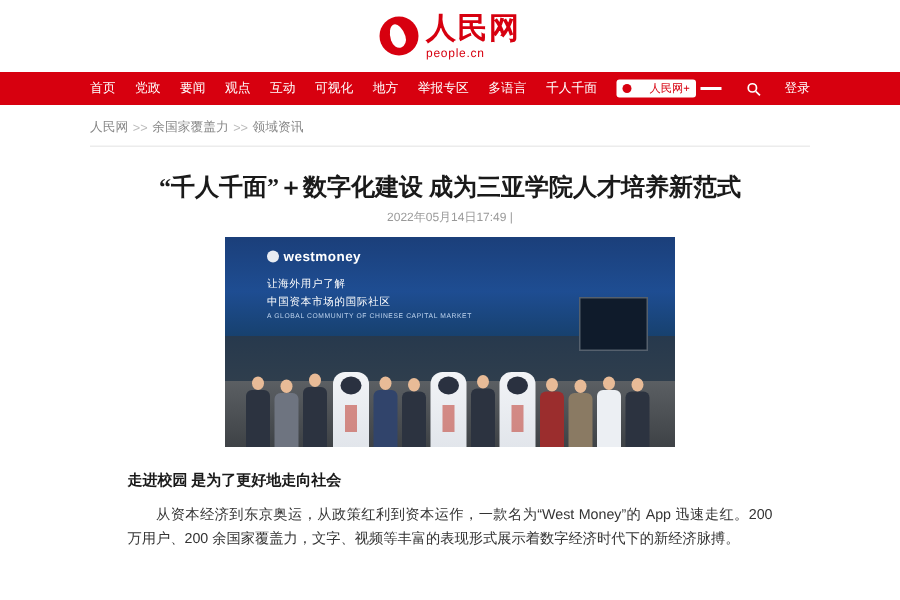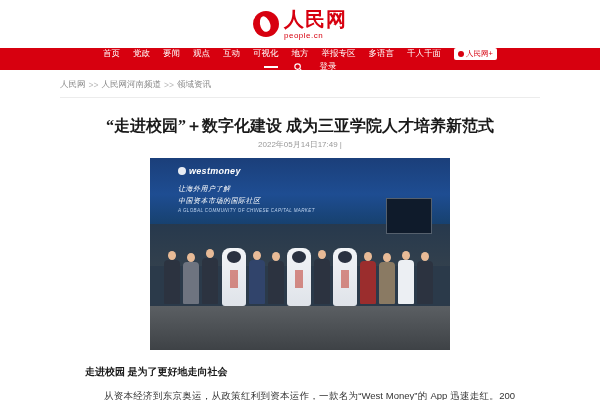--- a/index.html
+++ b/index.html
@@ -77,21 +77,20 @@
 
   
   .nav {
     height: 22px;
     background: #d7000f;
     display: flex;
     align-items: center;
     padding: 0 60px;
     box-sizing: border-box;
     color: #ffffff;
-    flex-direction: column;
   }
   .nav-items {
     display: flex;
     align-items: center;
     gap: 13px;
     font-size: 8.5px;
     white-space: nowrap;
   }
   .nav-item {
     color: #ffffff;
@@ -105,21 +104,21 @@
     font-size: 8.5px;
   }
   .nav-badge {
     background: #ffffff;
     color: #d7000f;
     border-radius: 2px;
     padding: 1px 4px;
     font-size: 7.5px;
     display: flex;
     align-items: center;
-    gap: 2px;
+    gap: 12px;
   }
   .badge-dot {
     width: 6px;
     height: 6px;
     border-radius: 50%;
     background: #d7000f;
     display: inline-block;
   }
   .icon-btn {
     width: 14px;
@@ -183,25 +182,24 @@
     color: #777;
     margin-top: 10px;
     padding-right: 22px;
   }
   .toolbar-row .tsmall { font-size: 7px; }
 
   
   .figure {
     margin: 8px auto 0 auto;
     width: 300px;
-    height: 192px;
+    height: 140px;
     position: relative;
     overflow: hidden;
     background: #2b3a4a;
-    font-style: italic;
   }
   .banner {
     position: absolute;
     left: 0; top: 0;
     width: 100%;
     height: 66px;
     background: linear-gradient(180deg,#1b3f7a 0%, #1e4d92 55%, #17416f 100%);
   }
   .banner-logo {
     position: absolute;
@@ -375,26 +373,26 @@
       </span>
       <span class="login-txt">登录</span>
     </div>
   </div>
 
   <div class="content">
 
     <div class="breadcrumb">
       <a>人民网</a>
       <span class="sep">&gt;&gt;</span>
-      <a>人民网河南频道</a>
+      <a>余国家覆盖力</a>
       <span class="sep">&gt;&gt;</span>
       <a>领域资讯</a>
     </div>
 
-    <div class="article-title">“走进校园”＋数字化建设 成为三亚学院人才培养新范式</div>
+    <div class="article-title">“千人千面”＋数字化建设 成为三亚学院人才培养新范式</div>
 
     <div class="article-meta">2022年05月14日17:49 |</div>
 
 
     <div class="figure">
       <div class="banner">
         <div class="banner-logo">
           <span class="dotmark"></span>
           <span>westmoney</span>
         </div>

